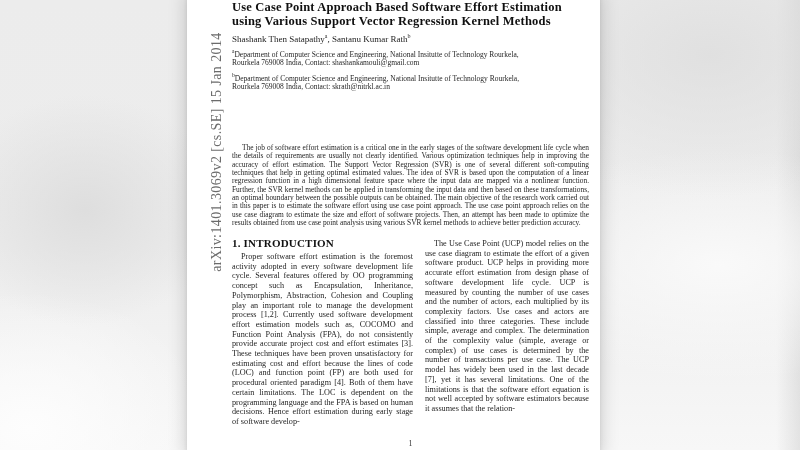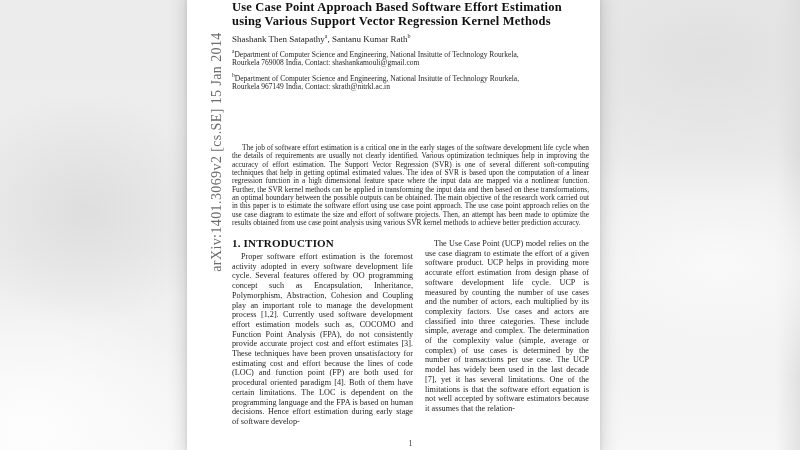--- a/index.html
+++ b/index.html
@@ -77,21 +77,21 @@
 
     <div class="authors-line"><span>Shashank Then Satapathy</span><sup>a</sup><span>, </span><span>Santanu Kumar Rath</span><sup>b</sup></div>
 
     <div class="affiliation affiliation-a">
       <div><sup>a</sup><span>Department of Computer Science and Engineering, National Insitutte of Technology Rourkela,</span></div>
       <div>Rourkela 769008 India, Contact: shashankamouli@gmail.com</div>
     </div>
 
     <div class="affiliation affiliation-b">
       <div><sup>b</sup><span>Department of Computer Science and Engineering, National Insitutte of Technology Rourkela,</span></div>
-      <div>Rourkela 967149 India, Contact: skrath@nitrkl.ac.in</div>
+      <div>Rourkela 769008 India, Contact: skrath@nitrkl.ac.in</div>
     </div>
 
     <div class="abstract-text">The job of software effort estimation is a critical one in the early stages of the software development life cycle when the details of requirements are usually not clearly identified. Various optimization techniques help in improving the accuracy of effort estimation. The Support Vector Regression (SVR) is one of several different soft-computing techniques that help in getting optimal estimated values. The idea of SVR is based upon the computation of a linear regression function in a high dimensional feature space where the input data are mapped via a nonlinear function. Further, the SVR kernel methods can be applied in transforming the input data and then based on these transformations, an optimal boundary between the possible outputs can be obtained. The main objective of the research work carried out in this paper is to estimate the software effort using use case point approach. The use case point approach relies on the use case diagram to estimate the size and effort of software projects. Then, an attempt has been made to optimize the results obtained from use case point analysis using various SVR kernel methods to achieve better prediction accuracy.</div>
 
 
     <div class="section-heading">1.  INTRODUCTION</div>
 
     <div class="body-col col-left">
       <p class="indented">Proper software effort estimation is the foremost activity adopted in every software development life cycle. Several features offered by OO programming concept such as Encapsulation, Inheritance, Polymorphism, Abstraction, Cohesion and Coupling play an important role to manage the development process [1,2]. Currently used software development effort estimation models such as, COCOMO and Function Point Analysis (FPA), do not consistently provide accurate project cost and effort estimates [3]. These techniques have been proven unsatisfactory for estimating cost and effort because the lines of code (LOC) and function point (FP) are both used for procedural oriented paradigm [4]. Both of them have certain limitations. The LOC is dependent on the programming language and the FPA is based on human decisions. Hence effort estimation during early stage of software develop-</p>
     </div>

